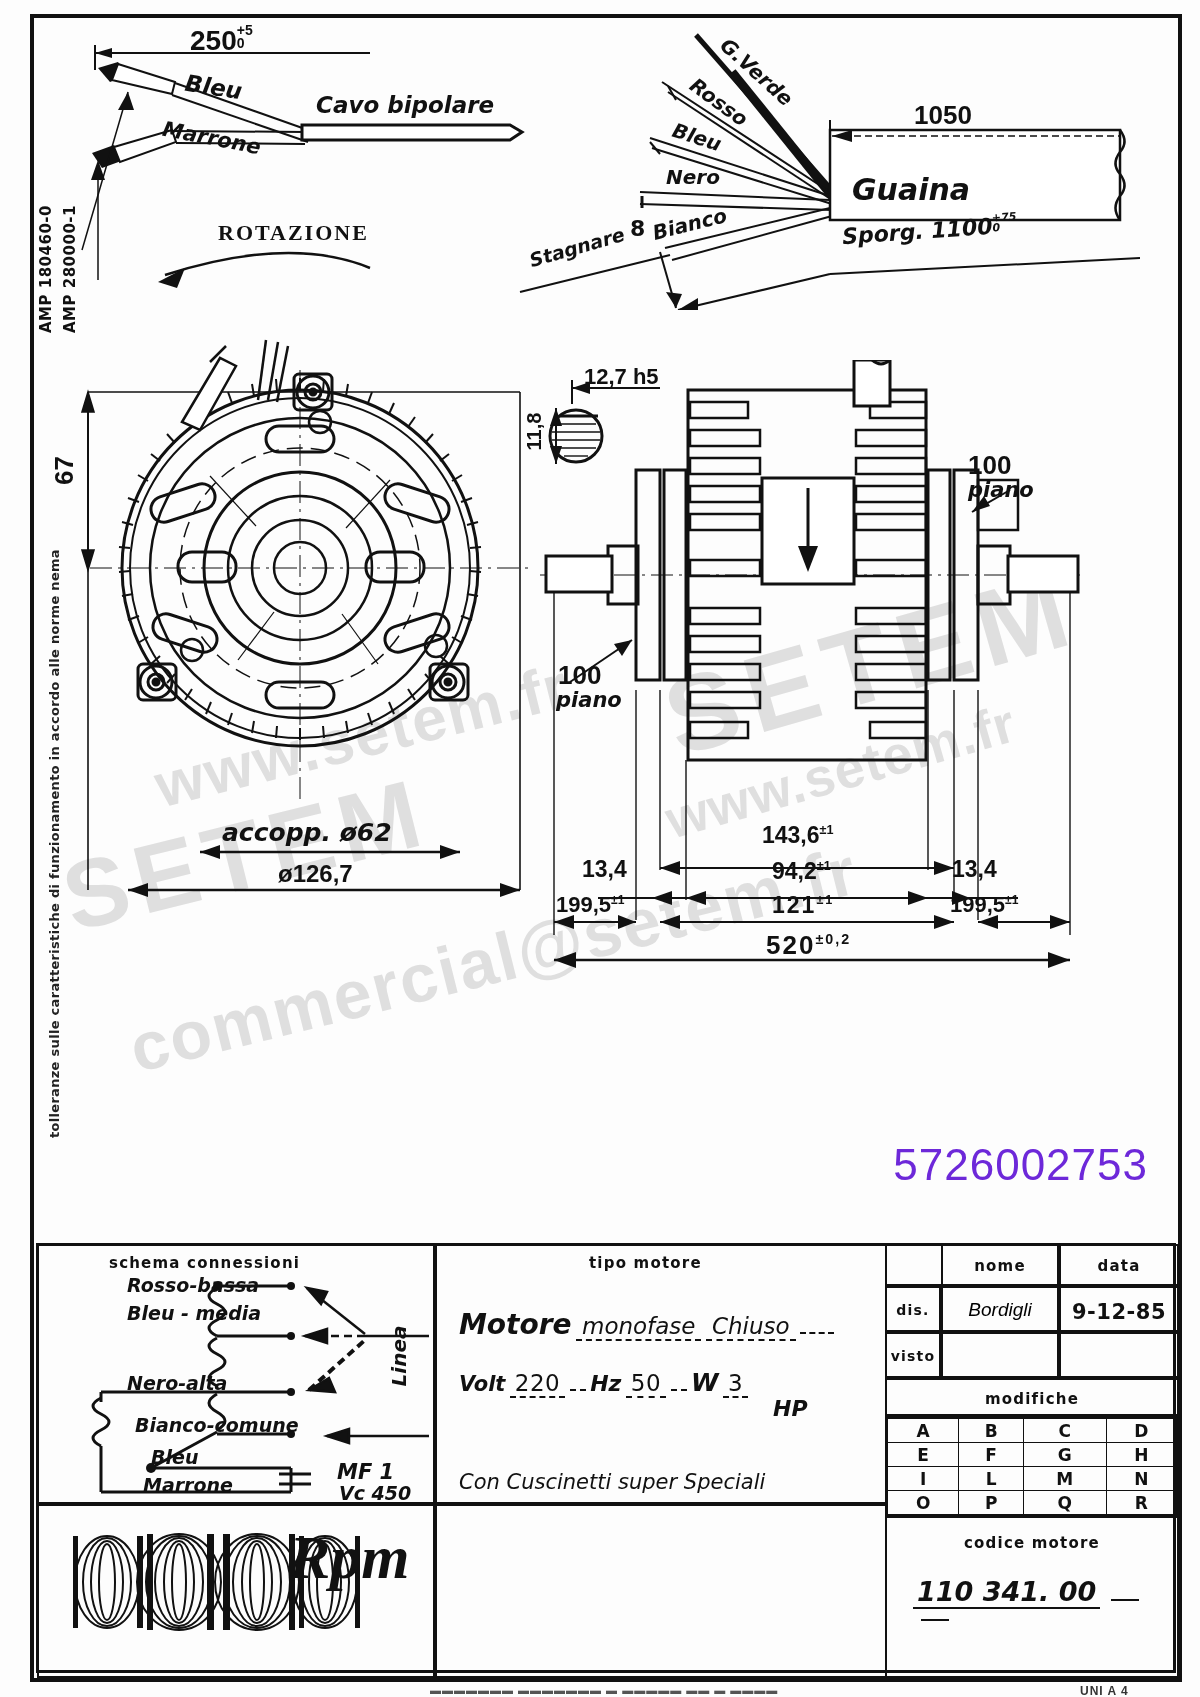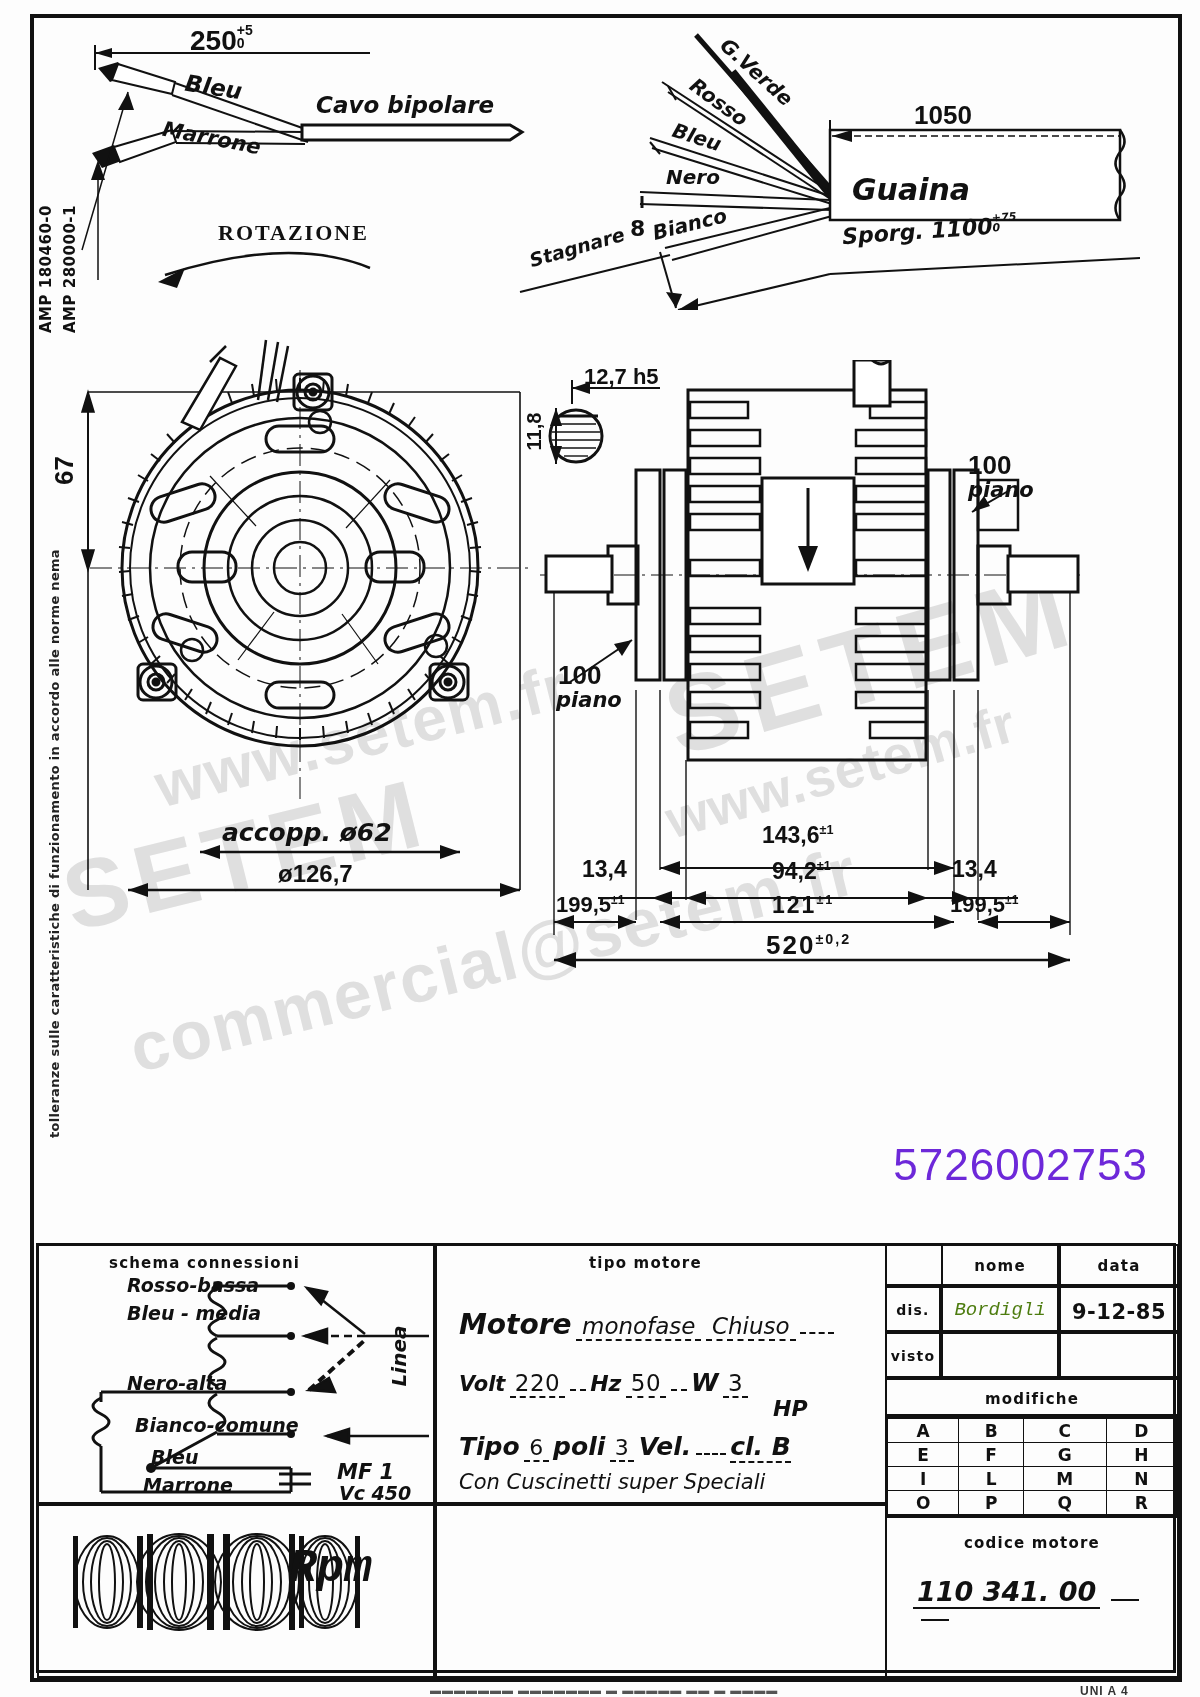--- a/index.html
+++ b/index.html
@@ -141,26 +141,25 @@
     text-align: center;
     font-family: "DejaVu Sans", sans-serif;
     font-weight: 700;
     font-size: 17px;
     color: #111;
     padding: 0;
     height: 23px;
   }
 
   .rpm-logo {
-    font-family: Liberation Mono, monospace;
+    font-family: Liberation Serif, serif;
     font-style: italic;
     font-weight: 700;
-    font-size: 46px;
+    font-size: 62px;
     color: #111;
-    margin-top: 21px;
   }
   .coil-group { display:flex; align-items:center; }
 </style>
 </head>
 <body>
 
 <div id="page">
 
   <div class="wm wm1">www.setem.fr</div>
   <div class="wm wm2">SETEM</div>
@@ -660,48 +659,39 @@
         <span class="hand" style="font-size:23px; font-weight:500; border-bottom:2px dashed #111; padding:0 5px;">220</span>
         <span style="display:inline-block; width:16px; border-bottom:2px dashed #111;"></span>
         <span class="hand-i" style="font-size:22px;">Hz</span>
         <span class="hand" style="font-size:23px; font-weight:500; border-bottom:2px dashed #111; padding:0 5px;">50</span>
         <span style="display:inline-block; width:16px; border-bottom:2px dashed #111;"></span>
         <span class="hand-i" style="font-size:25px;">W</span>
         <span class="hand" style="font-size:23px; font-weight:500; border-bottom:2px dashed #111; padding:0 5px;">3</span>
       </div>
       <div class="hand-i" style="position:absolute; left:336px; top:150px; font-size:22px;">HP</div>
 
-      <div style="position:absolute; left:22px; top:186px;">
-        <span class="hand-i" style="font-size:25px;">Tipo</span>
-        <span class="hand" style="font-size:22px; font-weight:500; border-bottom:2px dashed #111; padding:0 5px;">6</span>
-        <span class="hand-i" style="font-size:25px;">poli</span>
-        <span class="hand" style="font-size:22px; font-weight:500; border-bottom:2px dashed #111; padding:0 5px;">3</span>
-        <span class="hand-i" style="font-size:25px;">Vel.</span>
-        <span style="display:inline-block; width:30px; border-bottom:2px dashed #111;"></span>
-        <span class="hand-i" style="font-size:25px; border-bottom:2px dashed #111;">cl. B</span>
-      </div>
 
       <div class="hand-i" style="position:absolute; left:22px; top:224px; font-size:21px; font-weight:500;">Con Cuscinetti super Speciali</div>
     </div>
 
     <div class="tb-cell" style="left:396px; top:258px; width:452px; height:174px;"></div>
 
     <div class="tb-cell" style="left:846px; top:-2px; width:294px; height:42px;"></div>
     <div class="tb-cell" style="left:902px; top:-2px; width:118px; height:42px;">
       <div class="tb-label" style="text-align:center; margin-top:11px;">nome</div>
     </div>
     <div class="tb-cell" style="left:1020px; top:-2px; width:120px; height:42px;">
       <div class="tb-label" style="text-align:center; margin-top:11px;">data</div>
     </div>
 
     <div class="tb-cell" style="left:846px; top:40px; width:56px; height:46px;">
       <div class="tb-label" style="text-align:center; margin-top:14px; font-size:14px;">dis.</div>
     </div>
     <div class="tb-cell" style="left:902px; top:40px; width:118px; height:46px;">
-      <div style="font-family:Liberation Mono, monospace; font-style:italic; font-size:19px; text-align:center; margin-top:11px; color:#4d7c0f;">Bordigli</div>
+      <div style="font-family:Liberation Sans, sans-serif; font-style:italic; font-size:19px; text-align:center; margin-top:11px; color:#000000;">Bordigli</div>
     </div>
     <div class="tb-cell" style="left:1020px; top:40px; width:120px; height:46px;">
       <div class="hand" style="text-align:center; margin-top:12px; font-size:21px; font-weight:700;">9-12-85</div>
     </div>
 
     <div class="tb-cell" style="left:846px; top:86px; width:56px; height:46px;">
       <div class="tb-label" style="text-align:center; margin-top:14px; font-size:14px;">visto</div>
     </div>
     <div class="tb-cell" style="left:902px; top:86px; width:118px; height:46px;"></div>
     <div class="tb-cell" style="left:1020px; top:86px; width:120px; height:46px;"></div>

